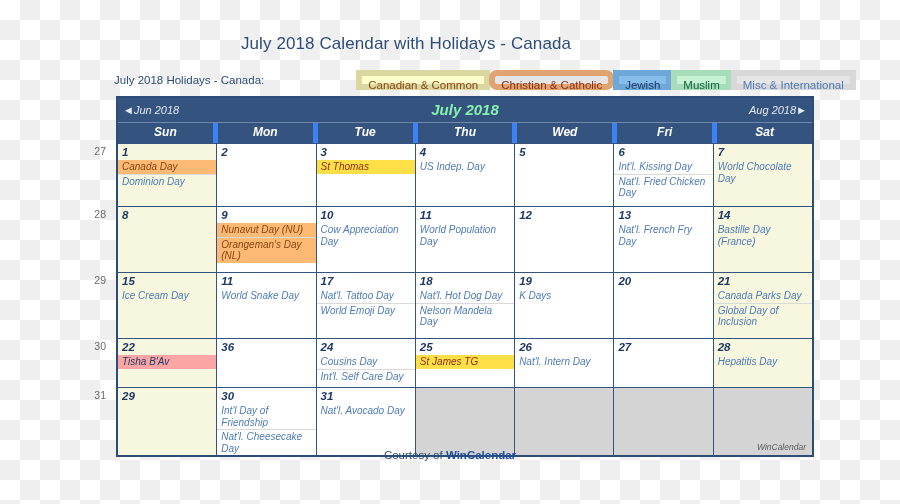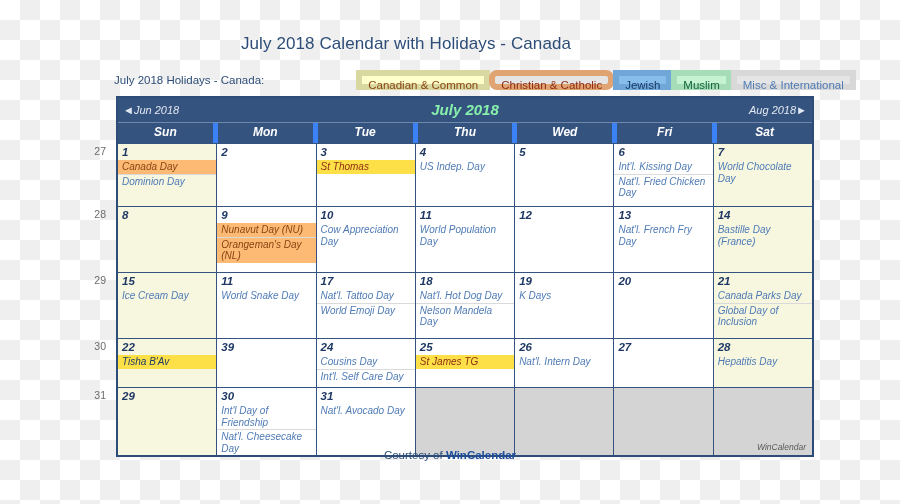--- a/index.html
+++ b/index.html
@@ -164,21 +164,21 @@
     font-size: 10px;
     line-height: 11.5px;
     padding: 1px 2px 1px 4px;
     color: #4f7bb5;
     border-top: 1px solid #dadada;
     word-wrap: break-word;
   }
   .ev.first { border-top: none; }
   .ev.cat-canadian  { background: #fdba74; color: #8a4513; }
   .ev.cat-christian { background: #fde047; color: #8f2d15; }
-  .ev.cat-jewish    { background: #fde047; color: #1b3a66; }
+  .ev.cat-jewish    { background: #fca5a5; color: #1b3a66; }
   .ev.cat-misc      { background: transparent; color: #4f7bb5; }
 
   .wincal-mark {
     position: absolute;
     right: 6px; bottom: 3px;
     font-size: 8.5px;
     color: #5a5a5a;
   }
 
   
@@ -325,21 +325,21 @@
             <div class="ev cat-misc first">Canada Parks Day</div>
             <div class="ev cat-misc">Global Day of Inclusion</div>
           </div>
         </div>
         <div class="week-row" style="min-height: 48px;">
           <div class="day-cell weekend">
             <div class="daynum">22</div>
             <div class="ev cat-jewish first">Tisha B'Av</div>
           </div>
           <div class="day-cell">
-            <div class="daynum">39</div>
+            <div class="daynum">36</div>
           </div>
           <div class="day-cell">
             <div class="daynum">24</div>
             <div class="ev cat-misc first">Cousins Day</div>
             <div class="ev cat-misc">Int'l. Self Care Day</div>
           </div>
           <div class="day-cell">
             <div class="daynum">25</div>
             <div class="ev cat-christian first">St James TG</div>
           </div>

